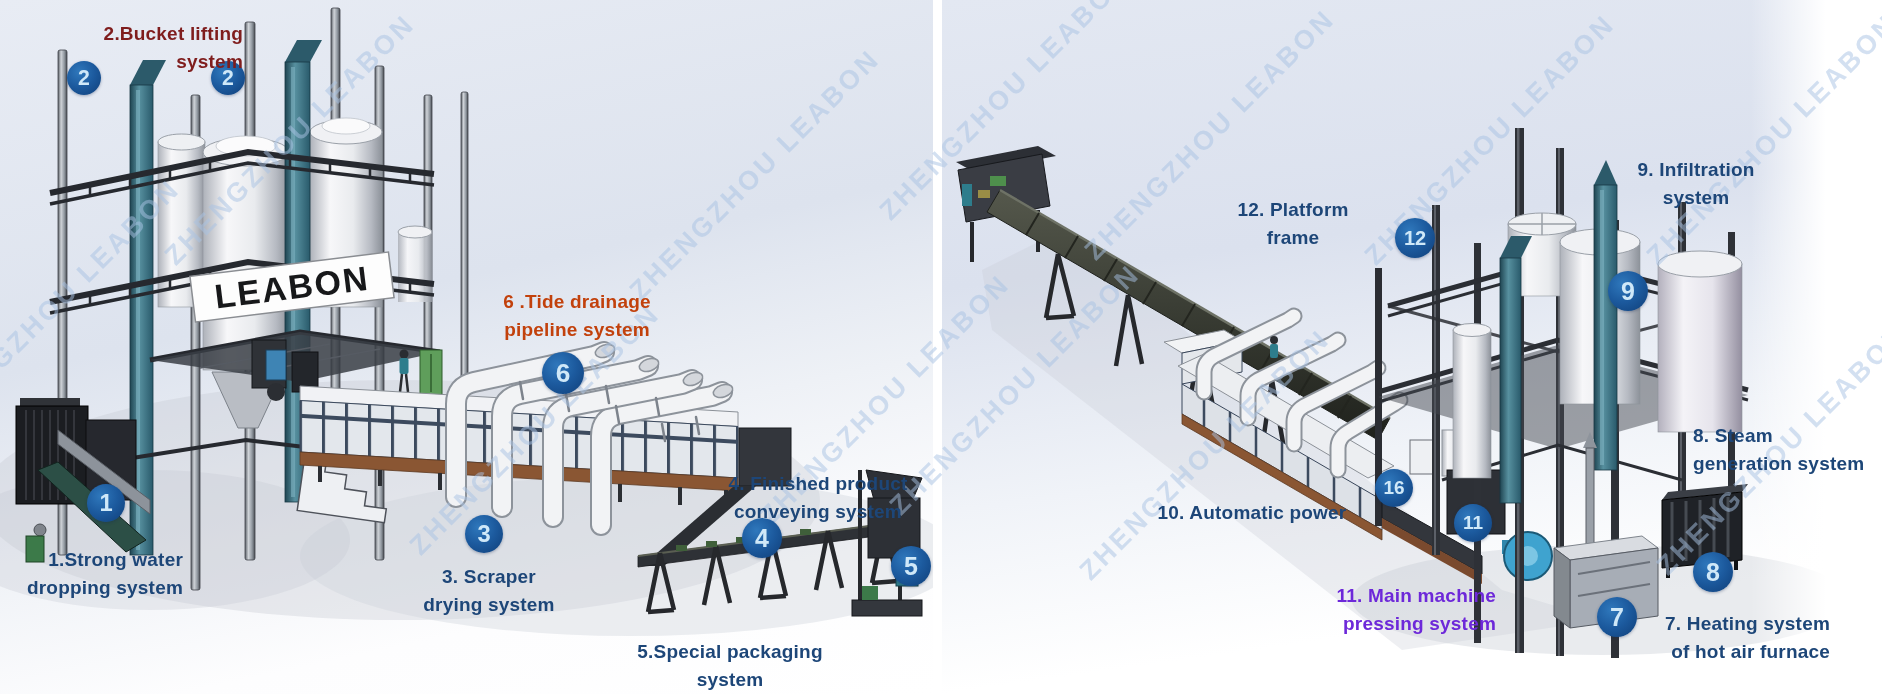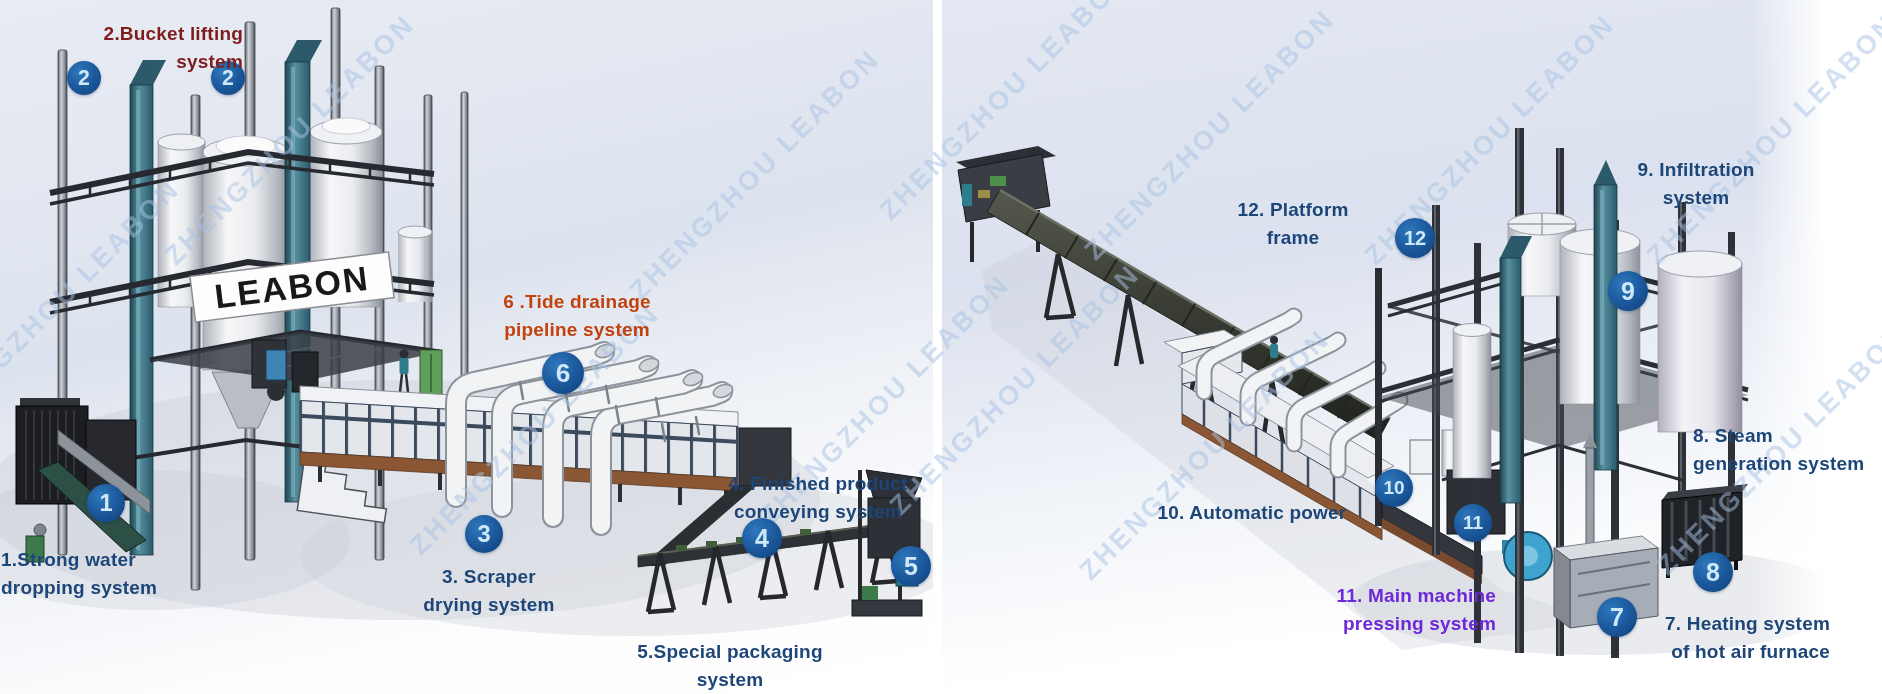--- a/index.html
+++ b/index.html
@@ -379,21 +379,21 @@
     <div class="wm" style="left: 535px; top: 430px; color: rgb(169, 195, 228);">ZHENGZHOU LEABON</div>
     <div class="wm" style="left: 885px; top: 400px; color: rgb(169, 195, 228);">ZHENGZHOU LEABON</div>
     <div class="wm" style="left: 1005px; top: 95px; color: rgb(169, 195, 228);">ZHENGZHOU LEABON</div>
     <div class="wm" style="left: 1210px; top: 135px; color: rgb(169, 195, 228);">ZHENGZHOU LEABON</div>
     <div class="wm" style="left: 1490px; top: 140px; color: rgb(169, 195, 228);">ZHENGZHOU LEABON</div>
     <div class="wm" style="left: 1772px; top: 140px; color: rgb(169, 195, 228);">ZHENGZHOU LEABON</div>
     <div class="wm" style="left: 1015px; top: 390px; color: rgb(169, 195, 228);">ZHENGZHOU LEABON</div>
     <div class="wm" style="left: 1205px; top: 455px; color: rgb(169, 195, 228);">ZHENGZHOU LEABON</div>
     <div class="wm" style="left: 1782px; top: 450px; color: rgb(169, 195, 228);">ZHENGZHOU LEABON</div>
     <div class="badge" style="left: 106px; top: 503px; width: 38px; height: 38px; color: rgb(207, 232, 248); font-size: 23.75px;">1</div>
-    <div class="callout-label" style="left: 1px; top: 546px; width: 182px; text-align: left; color: rgb(29, 70, 120);">
+    <div class="callout-label" style="left: 1px; top: 546px; width: 182px; text-align: right; color: rgb(29, 70, 120);">
       <span>1.Strong water</span>
       <span>dropping system</span>
     </div>
     <div class="badge" style="left: 84px; top: 78px; width: 34px; height: 34px; color: rgb(207, 232, 248); font-size: 21.25px;">2</div>
     <div class="badge" style="left: 228px; top: 78px; width: 34px; height: 34px; color: rgb(207, 232, 248); font-size: 21.25px;">2</div>
     <div class="callout-label" style="left: 63px; top: 20px; width: 180px; text-align: right; color: #7f1d1d;">
       <span>2.Bucket lifting</span>
       <span>system</span>
     </div>
     <div class="badge" style="left: 484px; top: 534px; width: 38px; height: 38px; color: rgb(207, 232, 248); font-size: 23.75px;">3</div>
@@ -424,21 +424,21 @@
     <div class="badge" style="left: 1713px; top: 572px; width: 40px; height: 40px; color: rgb(207, 232, 248); font-size: 25px;">8</div>
     <div class="callout-label" style="left: 1693px; top: 422px; width: 192px; text-align: left; color: rgb(29, 70, 120);">
       <span>8. Steam</span>
       <span>generation system</span>
     </div>
     <div class="badge" style="left: 1628px; top: 291px; width: 40px; height: 40px; color: rgb(207, 232, 248); font-size: 25px;">9</div>
     <div class="callout-label" style="left: 1631px; top: 156px; width: 130px; text-align: center; color: rgb(29, 70, 120);">
       <span>9. Infiltration</span>
       <span>system</span>
     </div>
-    <div class="badge" style="left: 1394px; top: 488px; width: 38px; height: 38px; color: rgb(207, 232, 248); font-size: 19px;">10</div>
+    <div class="badge" style="left: 1394px; top: 488px; width: 38px; height: 38px; color: rgb(207, 232, 248); font-size: 19px;">16</div>
     <div class="callout-label" style="left: 1147px; top: 499px; width: 210px; text-align: center; color: rgb(29, 70, 120);">
       <span>10. Automatic power</span>
     </div>
     <div class="badge" style="left: 1473px; top: 523px; width: 38px; height: 38px; color: rgb(207, 232, 248); font-size: 19px;">11</div>
     <div class="callout-label" style="left: 1318px; top: 582px; width: 178px; text-align: right; color: #6d28d9;">
       <span>11. Main machine</span>
       <span>pressing system</span>
     </div>
     <div class="badge" style="left: 1375px; top: 238px; width: 40px; height: 40px; color: rgb(207, 232, 248); font-size: 20px; margin-left: 40px;">12</div>
     <div class="callout-label" style="left: 1230px; top: 196px; width: 126px; text-align: center; color: rgb(29, 70, 120);">

